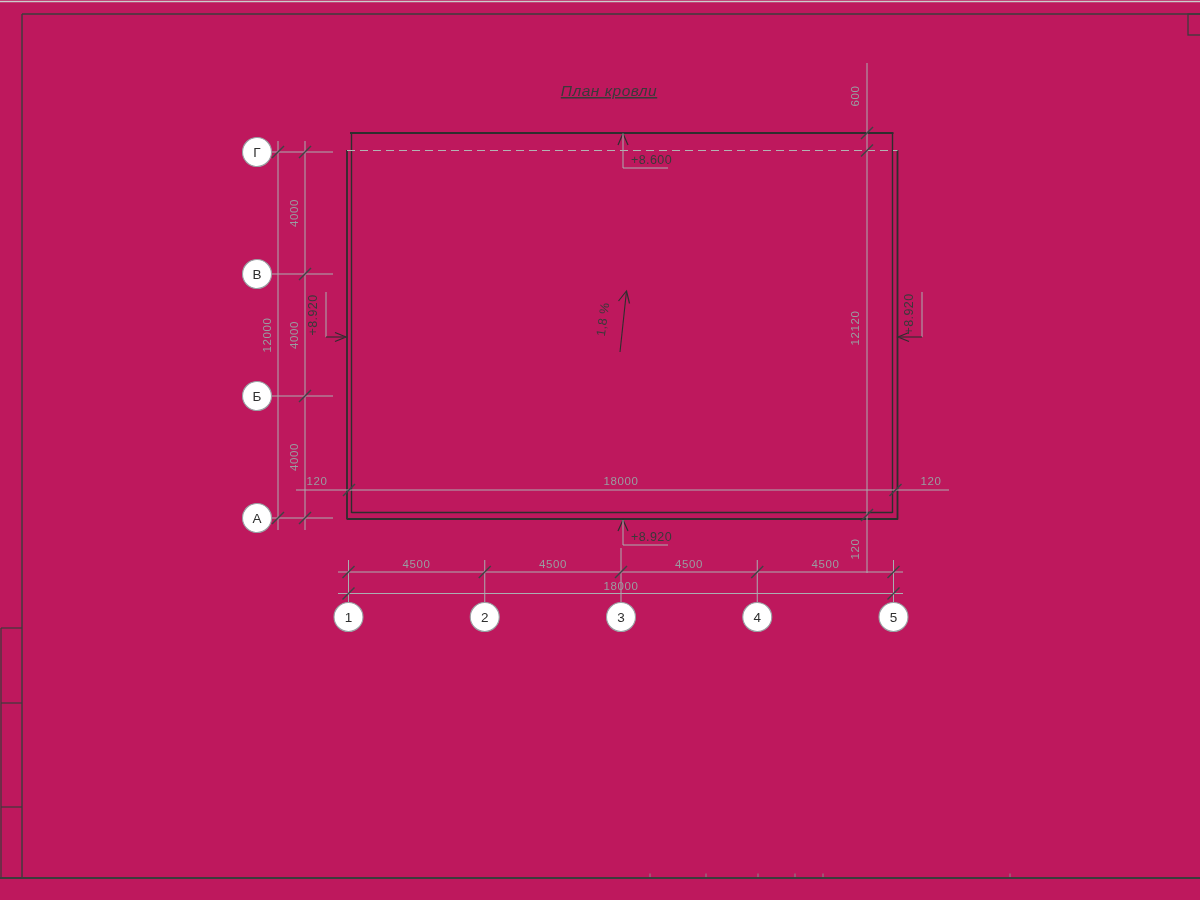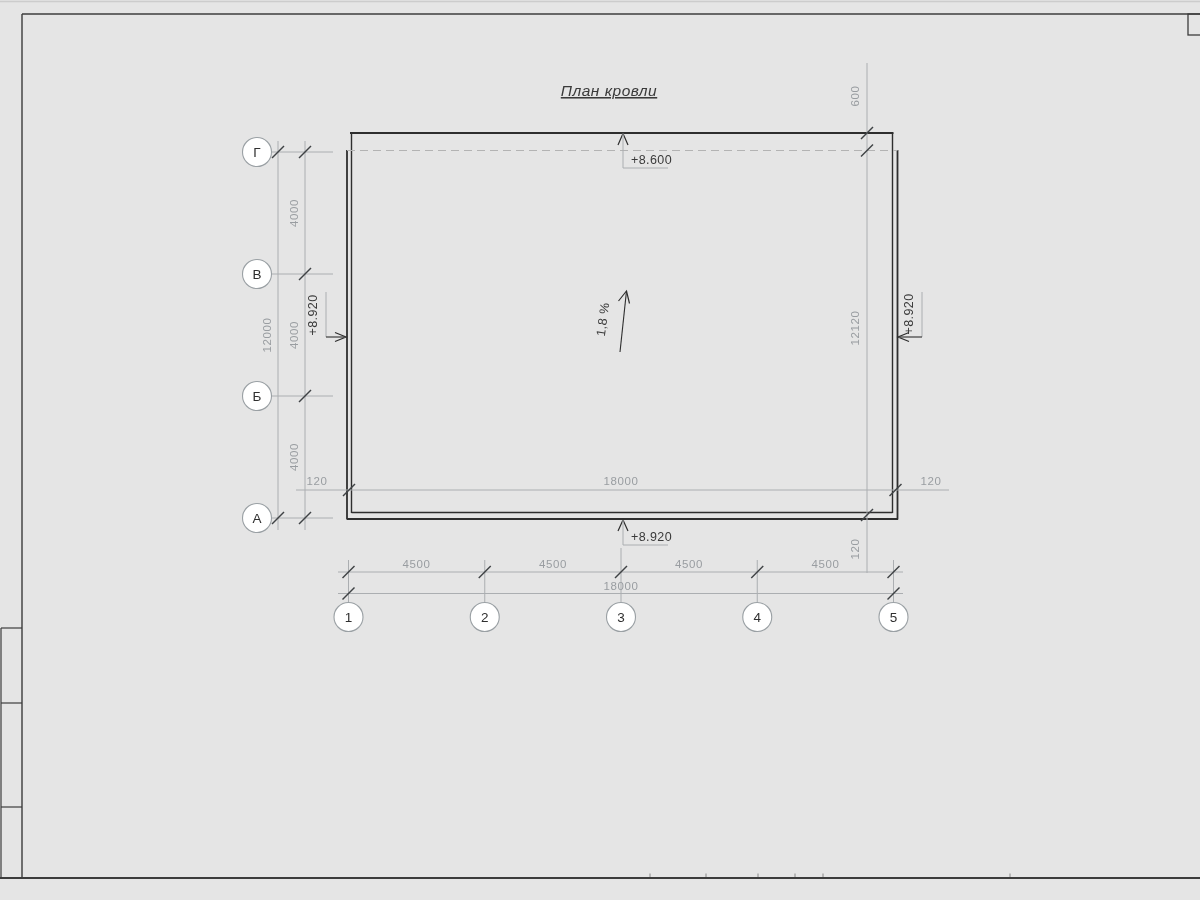--- a/index.html
+++ b/index.html
@@ -1,16 +1,16 @@
 <!DOCTYPE html>
 <html><head>
 <meta charset="utf-8">
 <style>
   html,body{margin:0;padding:0;background:#ffffff;}
-  .sheet{position:relative;width:1200px;height:900px;background:#e5e5e5;overflow:hidden;
+  .sheet{position:relative;width:1200px;height:900px;background:#be185d;overflow:hidden;
          font-family:"Liberation Sans","DejaVu Sans",sans-serif;text-align:center;}
   svg{display:block}
   text{font-family:"Liberation Sans","DejaVu Sans",sans-serif;}
   .t-title{font-size:15.5px;font-style:italic;fill:#3a3a3a;text-decoration:underline;letter-spacing:.5px;}
   .t-dim{font-size:11.5px;fill:#999da1;letter-spacing:.6px;}
   .t-elev{font-size:12.5px;fill:#3a3a3a;letter-spacing:.4px;}
   .t-grid{font-size:13.5px;fill:#2f2f2f;}
   .ln-dark{stroke:#2e2e2e;fill:none;}
   .ln-dim{stroke:#abaeb1;stroke-width:1;fill:none;}
   .ln-tick{stroke:#3f4245;stroke-width:1.4;fill:none;}

